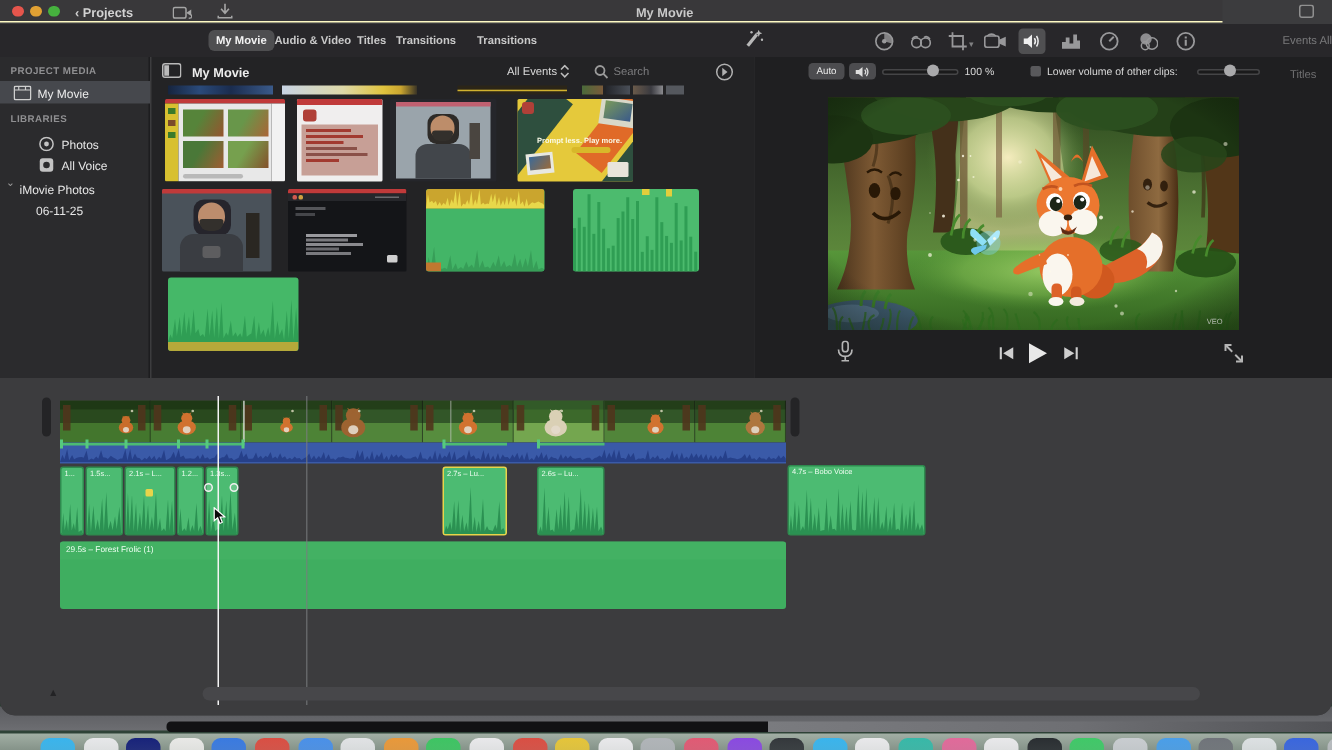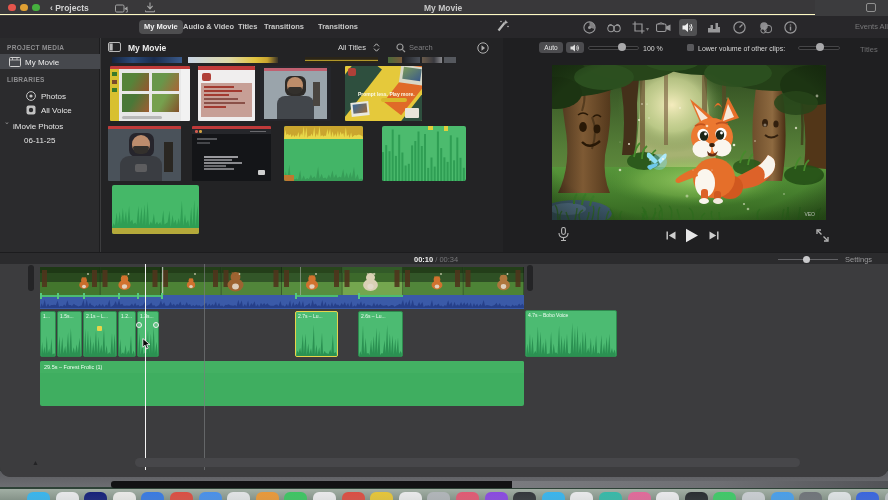--- a/index.html
+++ b/index.html
@@ -117,21 +117,21 @@
     <div class="abs" style="left:24px;top:98px;font-size:8px;color:#e6e6e6;">06-11-25</div>
   </div>
 
   <div class="abs" style="left:101px;top:38px;width:402px;height:214px;background:#232325;">
 
     <svg class="abs" style="left:7px;top:4px;" width="13" height="10" viewBox="0 0 13 10">
       <rect x="0.5" y="0.5" width="12" height="9" rx="1.5" fill="none" stroke="#b9b9b9" stroke-width="1"></rect>
       <rect x="1.5" y="1.5" width="3.2" height="7" fill="#b9b9b9"></rect>
     </svg>
     <div class="abs" style="left:27px;top:4.5px;font-size:8.5px;font-weight:bold;color:#ededed;">My Movie</div>
-    <div class="abs" style="left:237px;top:5px;font-size:7.5px;color:#dcdcdc;">All Titles</div>
+    <div class="abs" style="left:237px;top:5px;font-size:7.5px;color:#dcdcdc;">All Events</div>
     <svg class="abs" style="left:272px;top:5px;" width="7" height="9" viewBox="0 0 7 9">
       <path d="M1 3.4 L3.5 0.8 L6 3.4 M1 5.6 L3.5 8.2 L6 5.6" stroke="#bdbdbd" stroke-width="1" fill="none"></path>
     </svg>
     <svg class="abs" style="left:295px;top:4.5px;" width="10" height="10" viewBox="0 0 10 10">
       <circle cx="4" cy="4" r="3" fill="none" stroke="#9a9a9a" stroke-width="1.2"></circle>
       <path d="M6.3 6.3 L9 9" stroke="#9a9a9a" stroke-width="1.2"></path>
     </svg>
     <div class="abs" style="left:308px;top:5px;font-size:7.5px;color:#7e7e80;">Search</div>
     <svg class="abs" style="left:376px;top:3.5px;" width="12" height="12" viewBox="0 0 12 12">
       <circle cx="6" cy="6" r="5.2" fill="none" stroke="#b0b0b0" stroke-width="1"></circle>
@@ -486,26 +486,20 @@
     <svg class="abs" style="left:206px;top:193px;" width="10" height="9" viewBox="0 0 10 9">
       <path d="M8.8 0.5 L8.8 8.5" stroke="#cfcfcf" stroke-width="1.4"></path>
       <path d="M0.5 0.5 L7.2 4.5 L0.5 8.5 Z" fill="#cfcfcf"></path>
     </svg>
     <svg class="abs" style="left:313px;top:191px;" width="13" height="13" viewBox="0 0 13 13">
       <path d="M1 5 L1 1 L5 1 M8 12 L12 12 L12 8" stroke="#b5b5b5" stroke-width="1.3" fill="none"></path>
       <path d="M1.5 1.5 L5.5 5.5 M11.5 11.5 L7.5 7.5" stroke="#b5b5b5" stroke-width="1.3"></path>
     </svg>
   </div>
 
-  <div class="abs" style="left:0;top:252px;width:888px;height:12px;background:#2b2b2d;border-top:1px solid #1c1c1e;">
-    <div class="abs" style="left:414px;top:2px;font-size:7.5px;color:#efefef;font-weight:bold;">00:10 <span style="color:#77777a;font-weight:normal;">/ 00:34</span></div>
-    <div class="abs" style="left:778px;top:5.5px;width:60px;height:1.5px;background:#636366;"></div>
-    <div class="abs" style="left:803px;top:2.5px;width:7px;height:7px;border-radius:50%;background:#c9c9cb;"></div>
-    <div class="abs" style="left:845px;top:2px;font-size:7.5px;color:#98989a;">Settings</div>
-  </div>
 
   <div class="abs" style="left:0;top:264px;width:888px;height:213px;background:#3c3c3e;">
     <div class="abs" style="left:28px;top:1px;width:6px;height:26px;background:#242426;border-radius:3px;"></div>
       <div class="abs" style="left:527px;top:1px;width:6px;height:26px;background:#242426;border-radius:3px;"></div>
       <svg class="abs" style="left:40px;top:3px" width="484" height="28" viewBox="0 0 484 28">
         <g transform="translate(0.0,0)">
 <rect width="60.5" height="28" fill="#2c4e20"></rect>
 <rect y="15" width="60.5" height="13" fill="#477e30"></rect>
 <rect width="60.5" height="6" fill="#203c16"></rect>
 <rect x="2" y="3" width="5" height="17" fill="#54381e" opacity="0.9"></rect>

